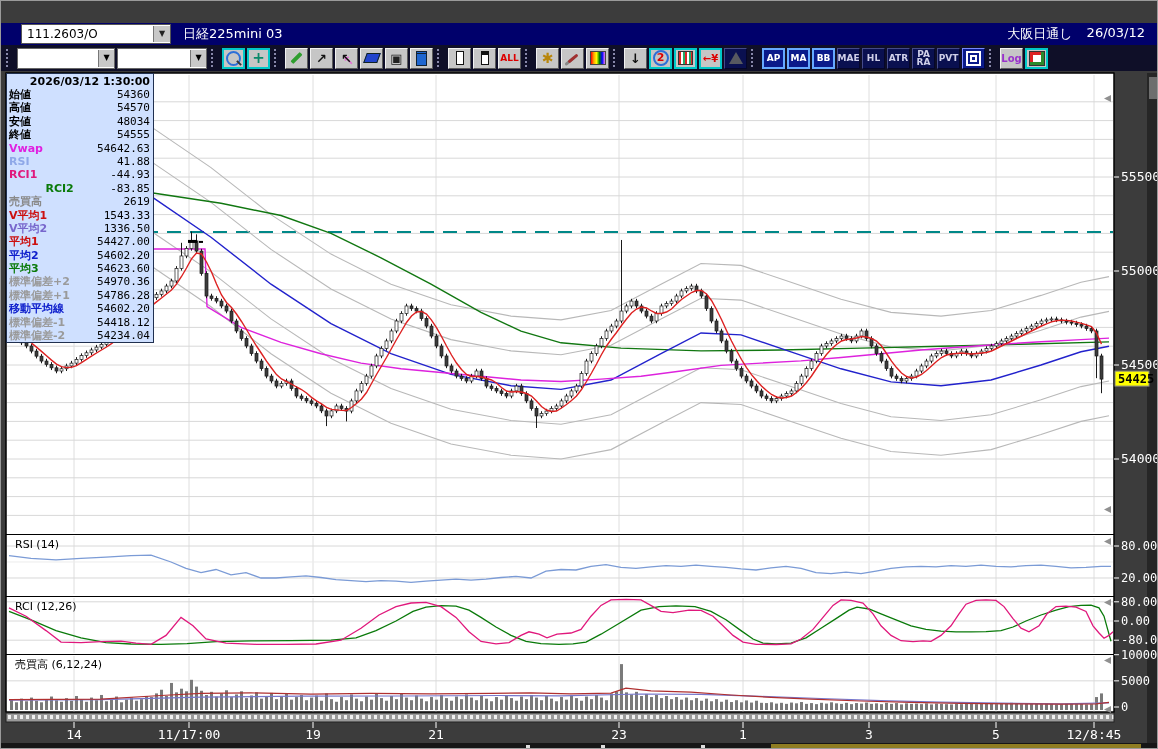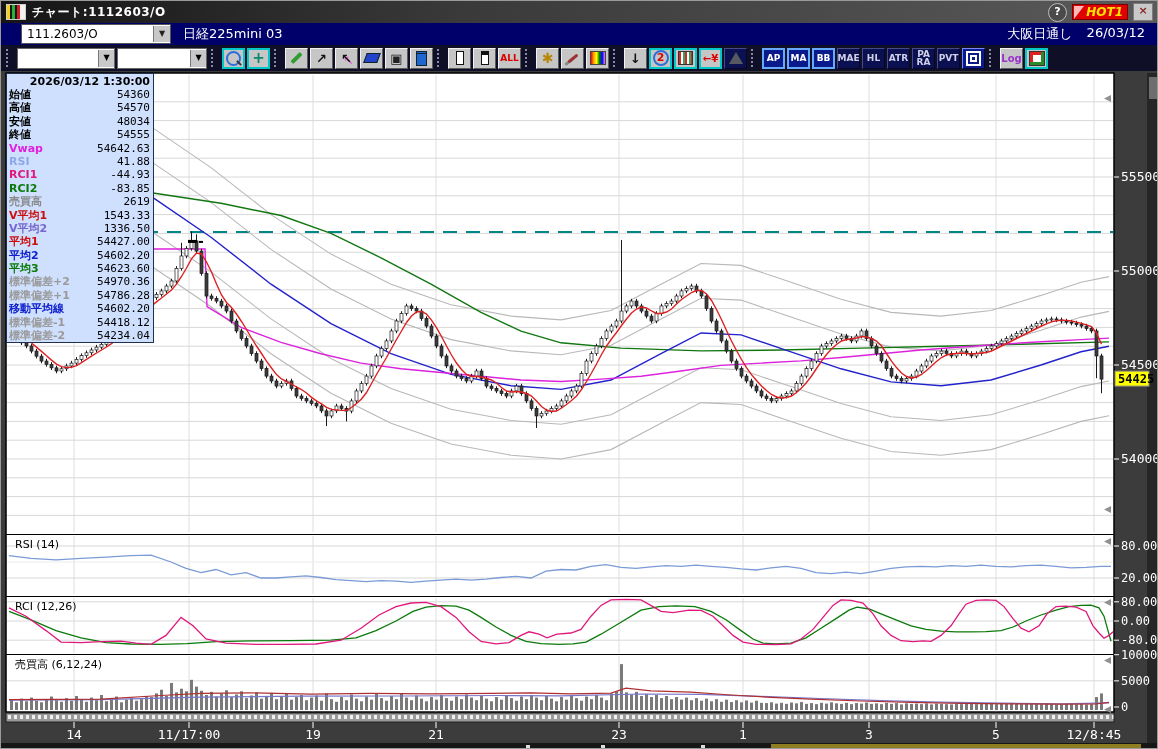--- a/index.html
+++ b/index.html
@@ -82,29 +82,20 @@
   #bottom-strip .olive{position:absolute;left:770px;top:1px;width:370px;height:5px;background:#8f7d22;}
   #bottom-strip .dot{position:absolute;top:2px;width:4px;height:3px;background:#ddd;}
   text{font-family:"DejaVu Sans Mono","Liberation Mono",monospace;}
   .jp{font-family:"DejaVu Sans","Liberation Sans",sans-serif;}
 </style>
 </head>
 <body>
 
 <div id="win">
 
-  <div id="titlebar">
-    <span id="app-icon"></span>
-    <span id="title-text" class="jp">チャート:1112603/O</span>
-    <span id="titlebar-right">
-      <span id="help-btn">?</span>
-      <span id="hot-btn">HOT1</span>
-      <span id="close-btn">×</span>
-    </span>
-  </div>
 
   <div id="symbolbar">
     <span id="symbol-combo">
       <span class="val">111.2603/O</span>
       <span class="dd">▼</span>
     </span>
     <span id="instrument" class="jp">日経225mini 03</span>
     <span id="symbolbar-right">
       <span class="jp">大阪日通し</span>
       <span>26/03/12</span>
@@ -1080,21 +1071,21 @@
       </div>
       <div class="info-row">
         <span class="lbl jp" style="color: rgb(143, 168, 232);">RSI</span>
         <span class="val">41.88</span>
       </div>
       <div class="info-row">
         <span class="lbl jp" style="color: rgb(224, 24, 124);">RCI1</span>
         <span class="val">-44.93</span>
       </div>
       <div class="info-row">
-        <span class="lbl jp" style="color: rgb(10, 122, 10);">RCI2</span>
+        <span class="lbl jp" style="color: rgb(10, 122, 10); text-align: center;">RCI2</span>
         <span class="val">-83.85</span>
       </div>
       <div class="info-row">
         <span class="lbl jp" style="color: rgb(138, 138, 138);">売買高</span>
         <span class="val">2619</span>
       </div>
       <div class="info-row">
         <span class="lbl jp" style="color: rgb(204, 16, 16);">V平均1</span>
         <span class="val">1543.33</span>
       </div>

